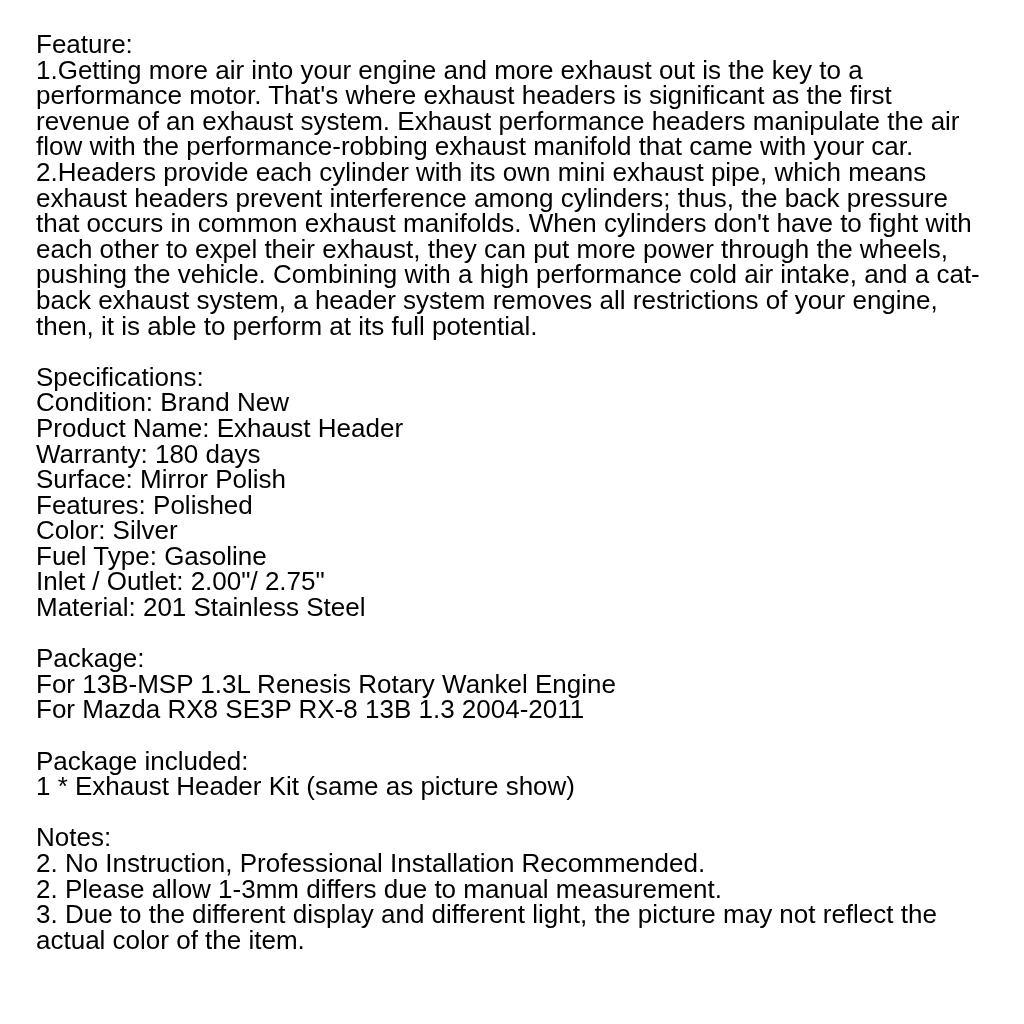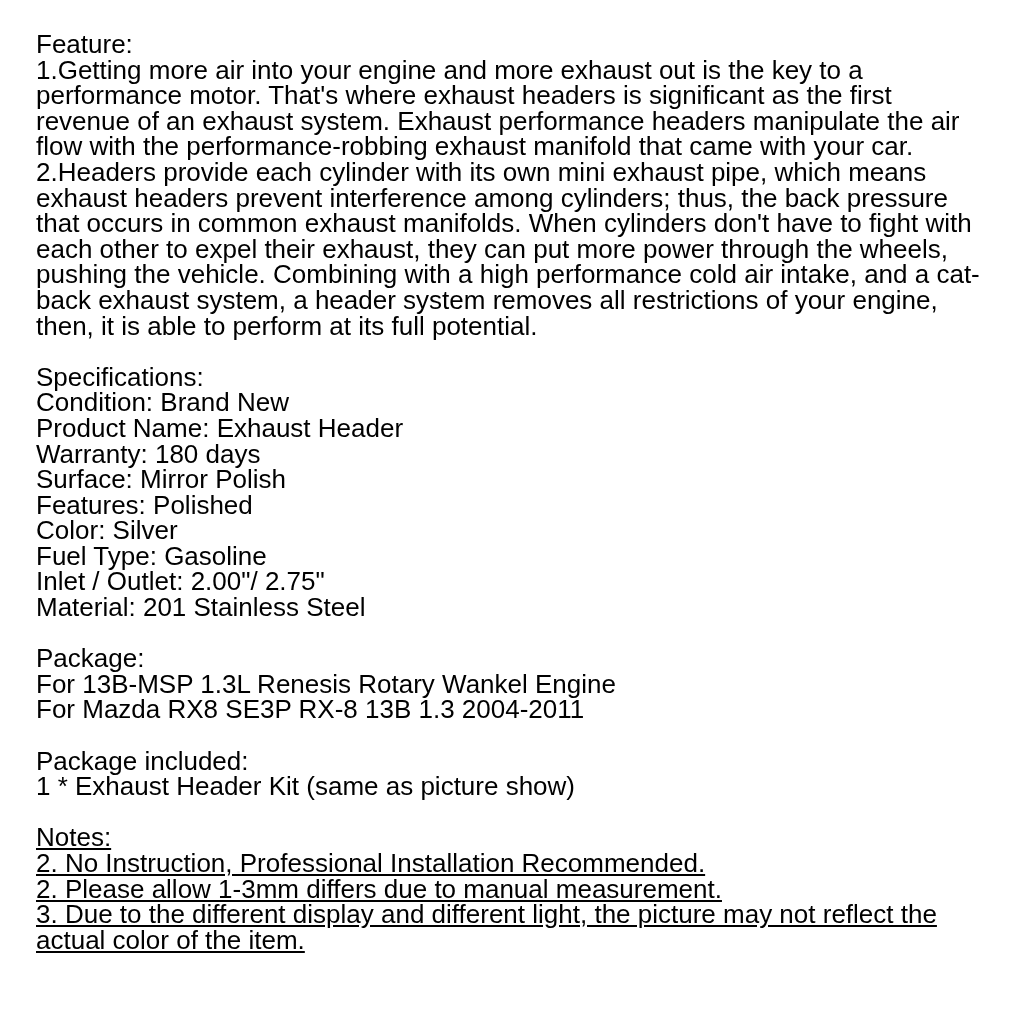--- a/index.html
+++ b/index.html
@@ -22,21 +22,20 @@
     line-height: 25.6px;
     color: #000000;
     font-weight: 400;
     letter-spacing: 0;
   }
   .section {
     margin: 0 0 25.6px 0;
   }
   .section:last-child {
     margin-bottom: 0;
-    text-decoration: underline;
   }
   .heading, .line {
     white-space: normal;
     word-spacing: normal;
   }
 </style>
 </head>
 <body style="background: rgb(255, 255, 255);">
 
 <div class="doc" id="doc" style="color: rgb(0, 0, 0);">

